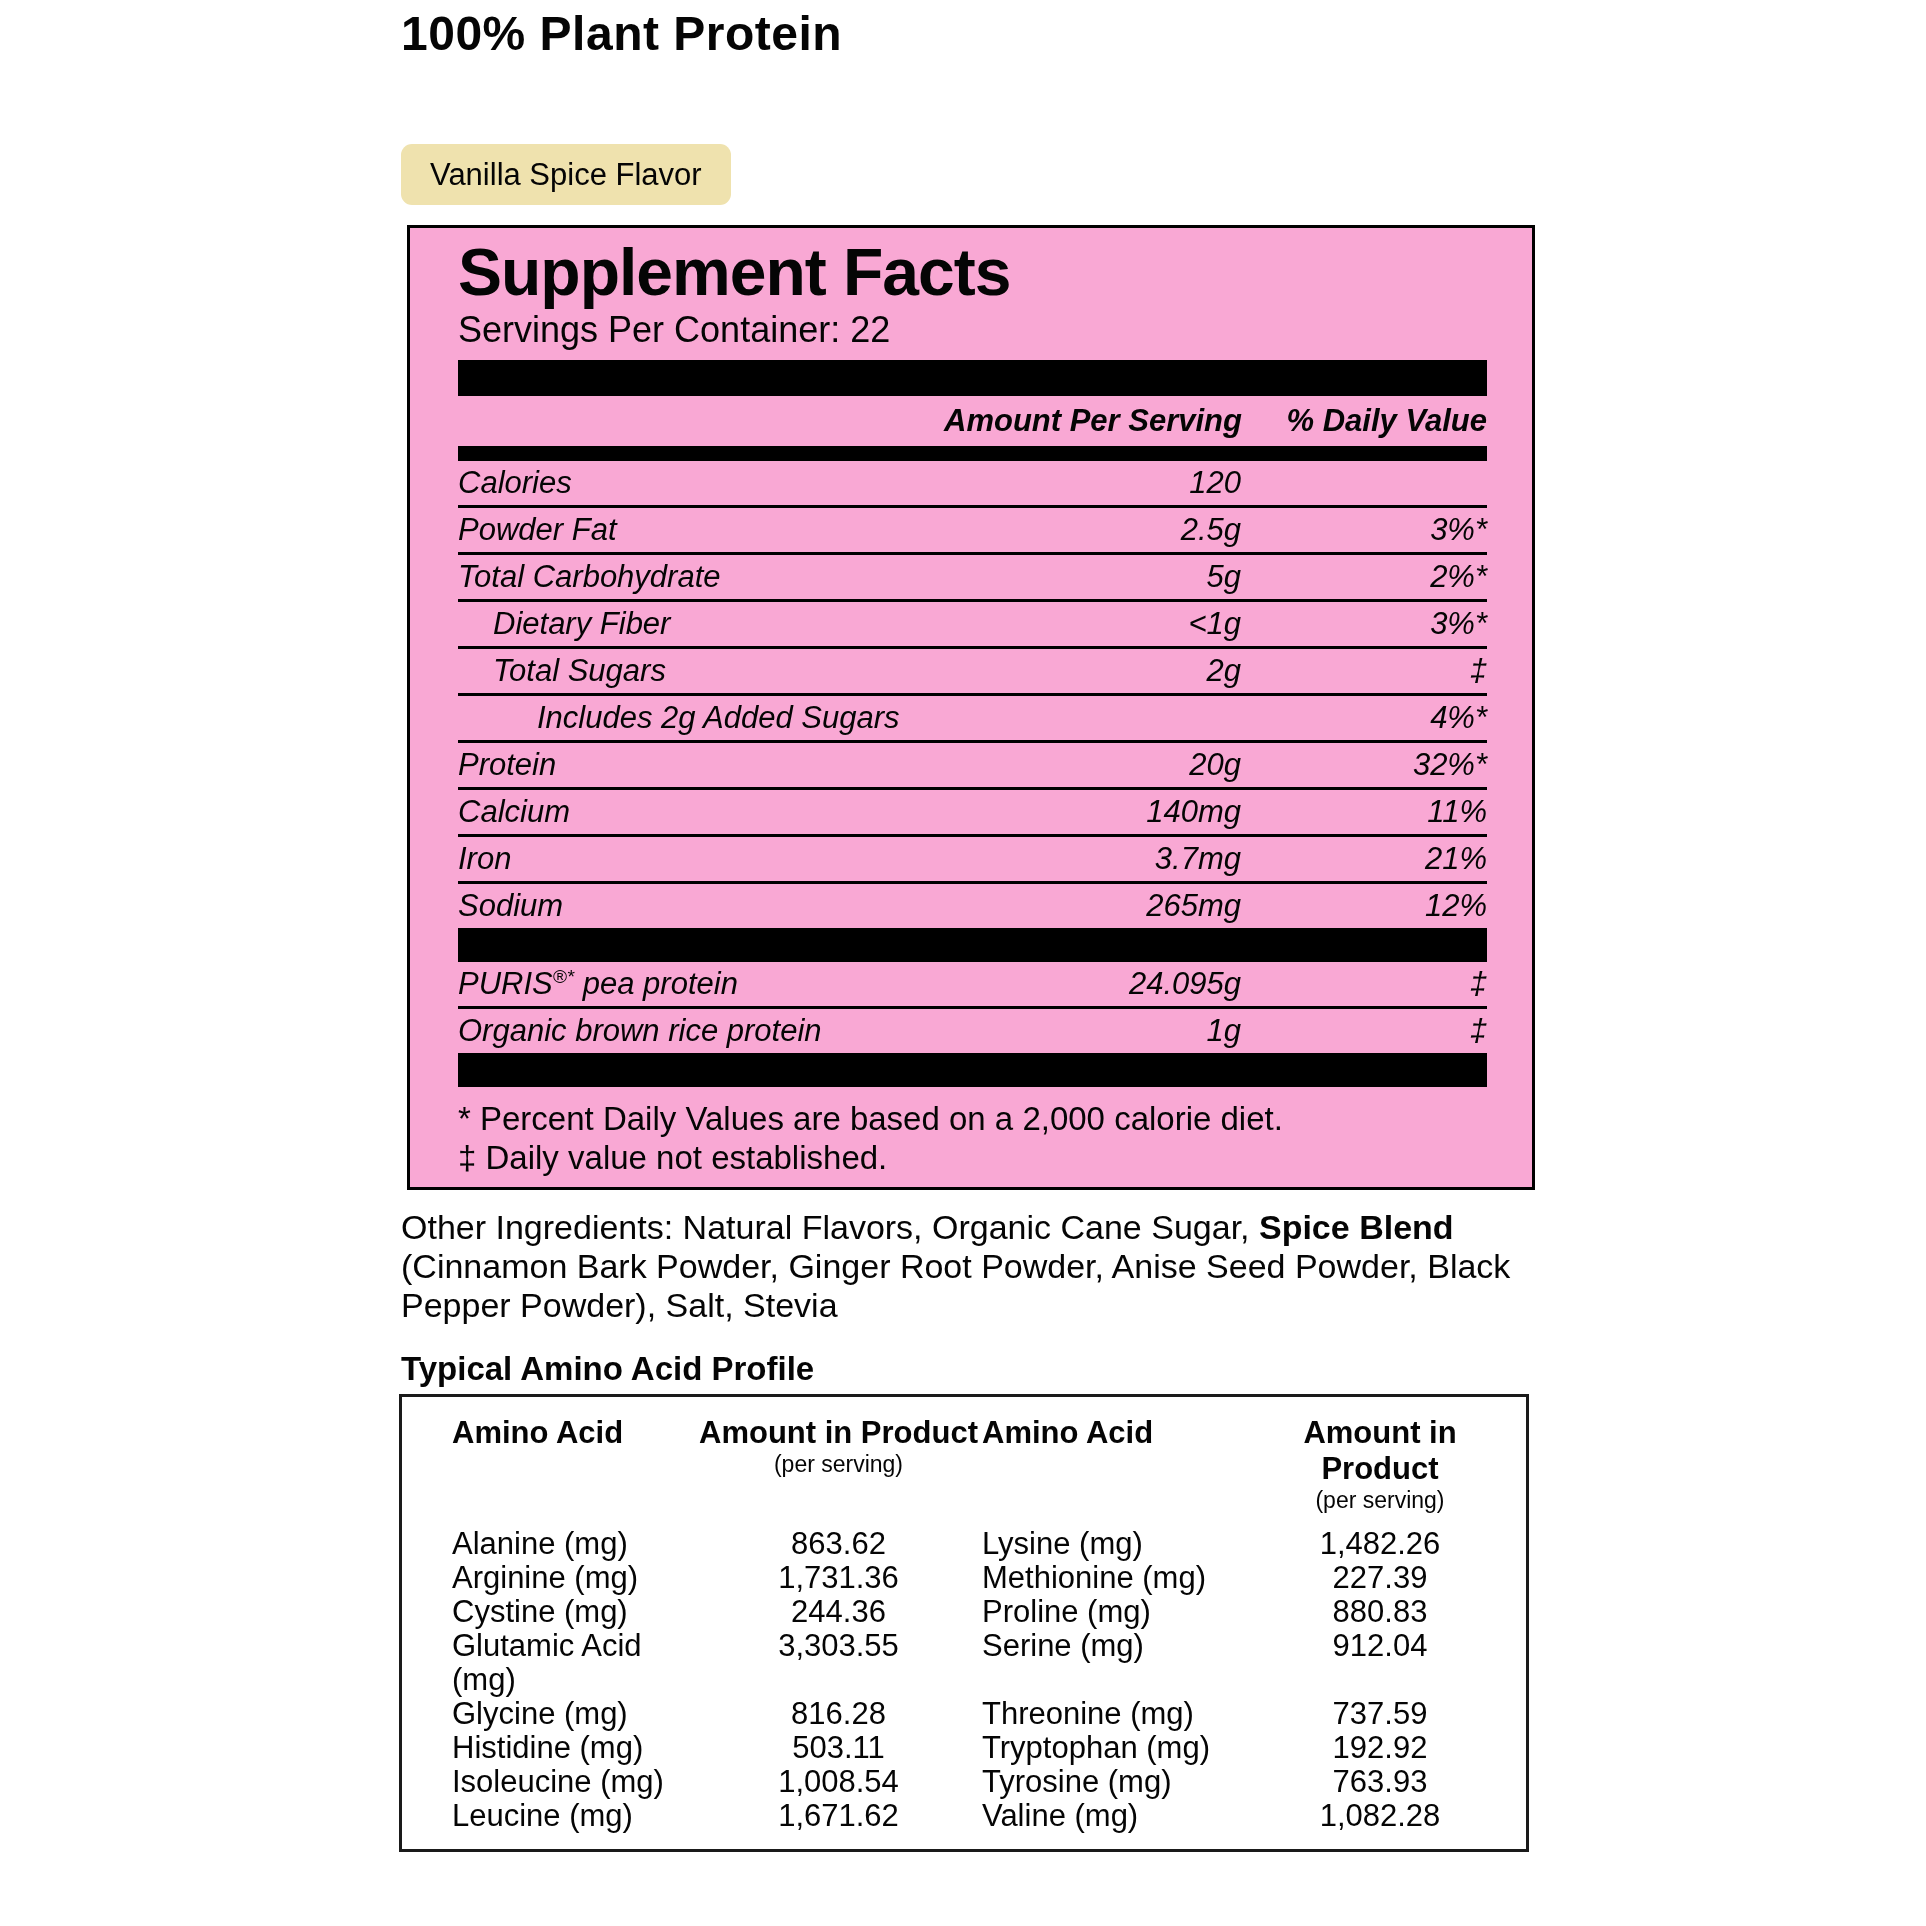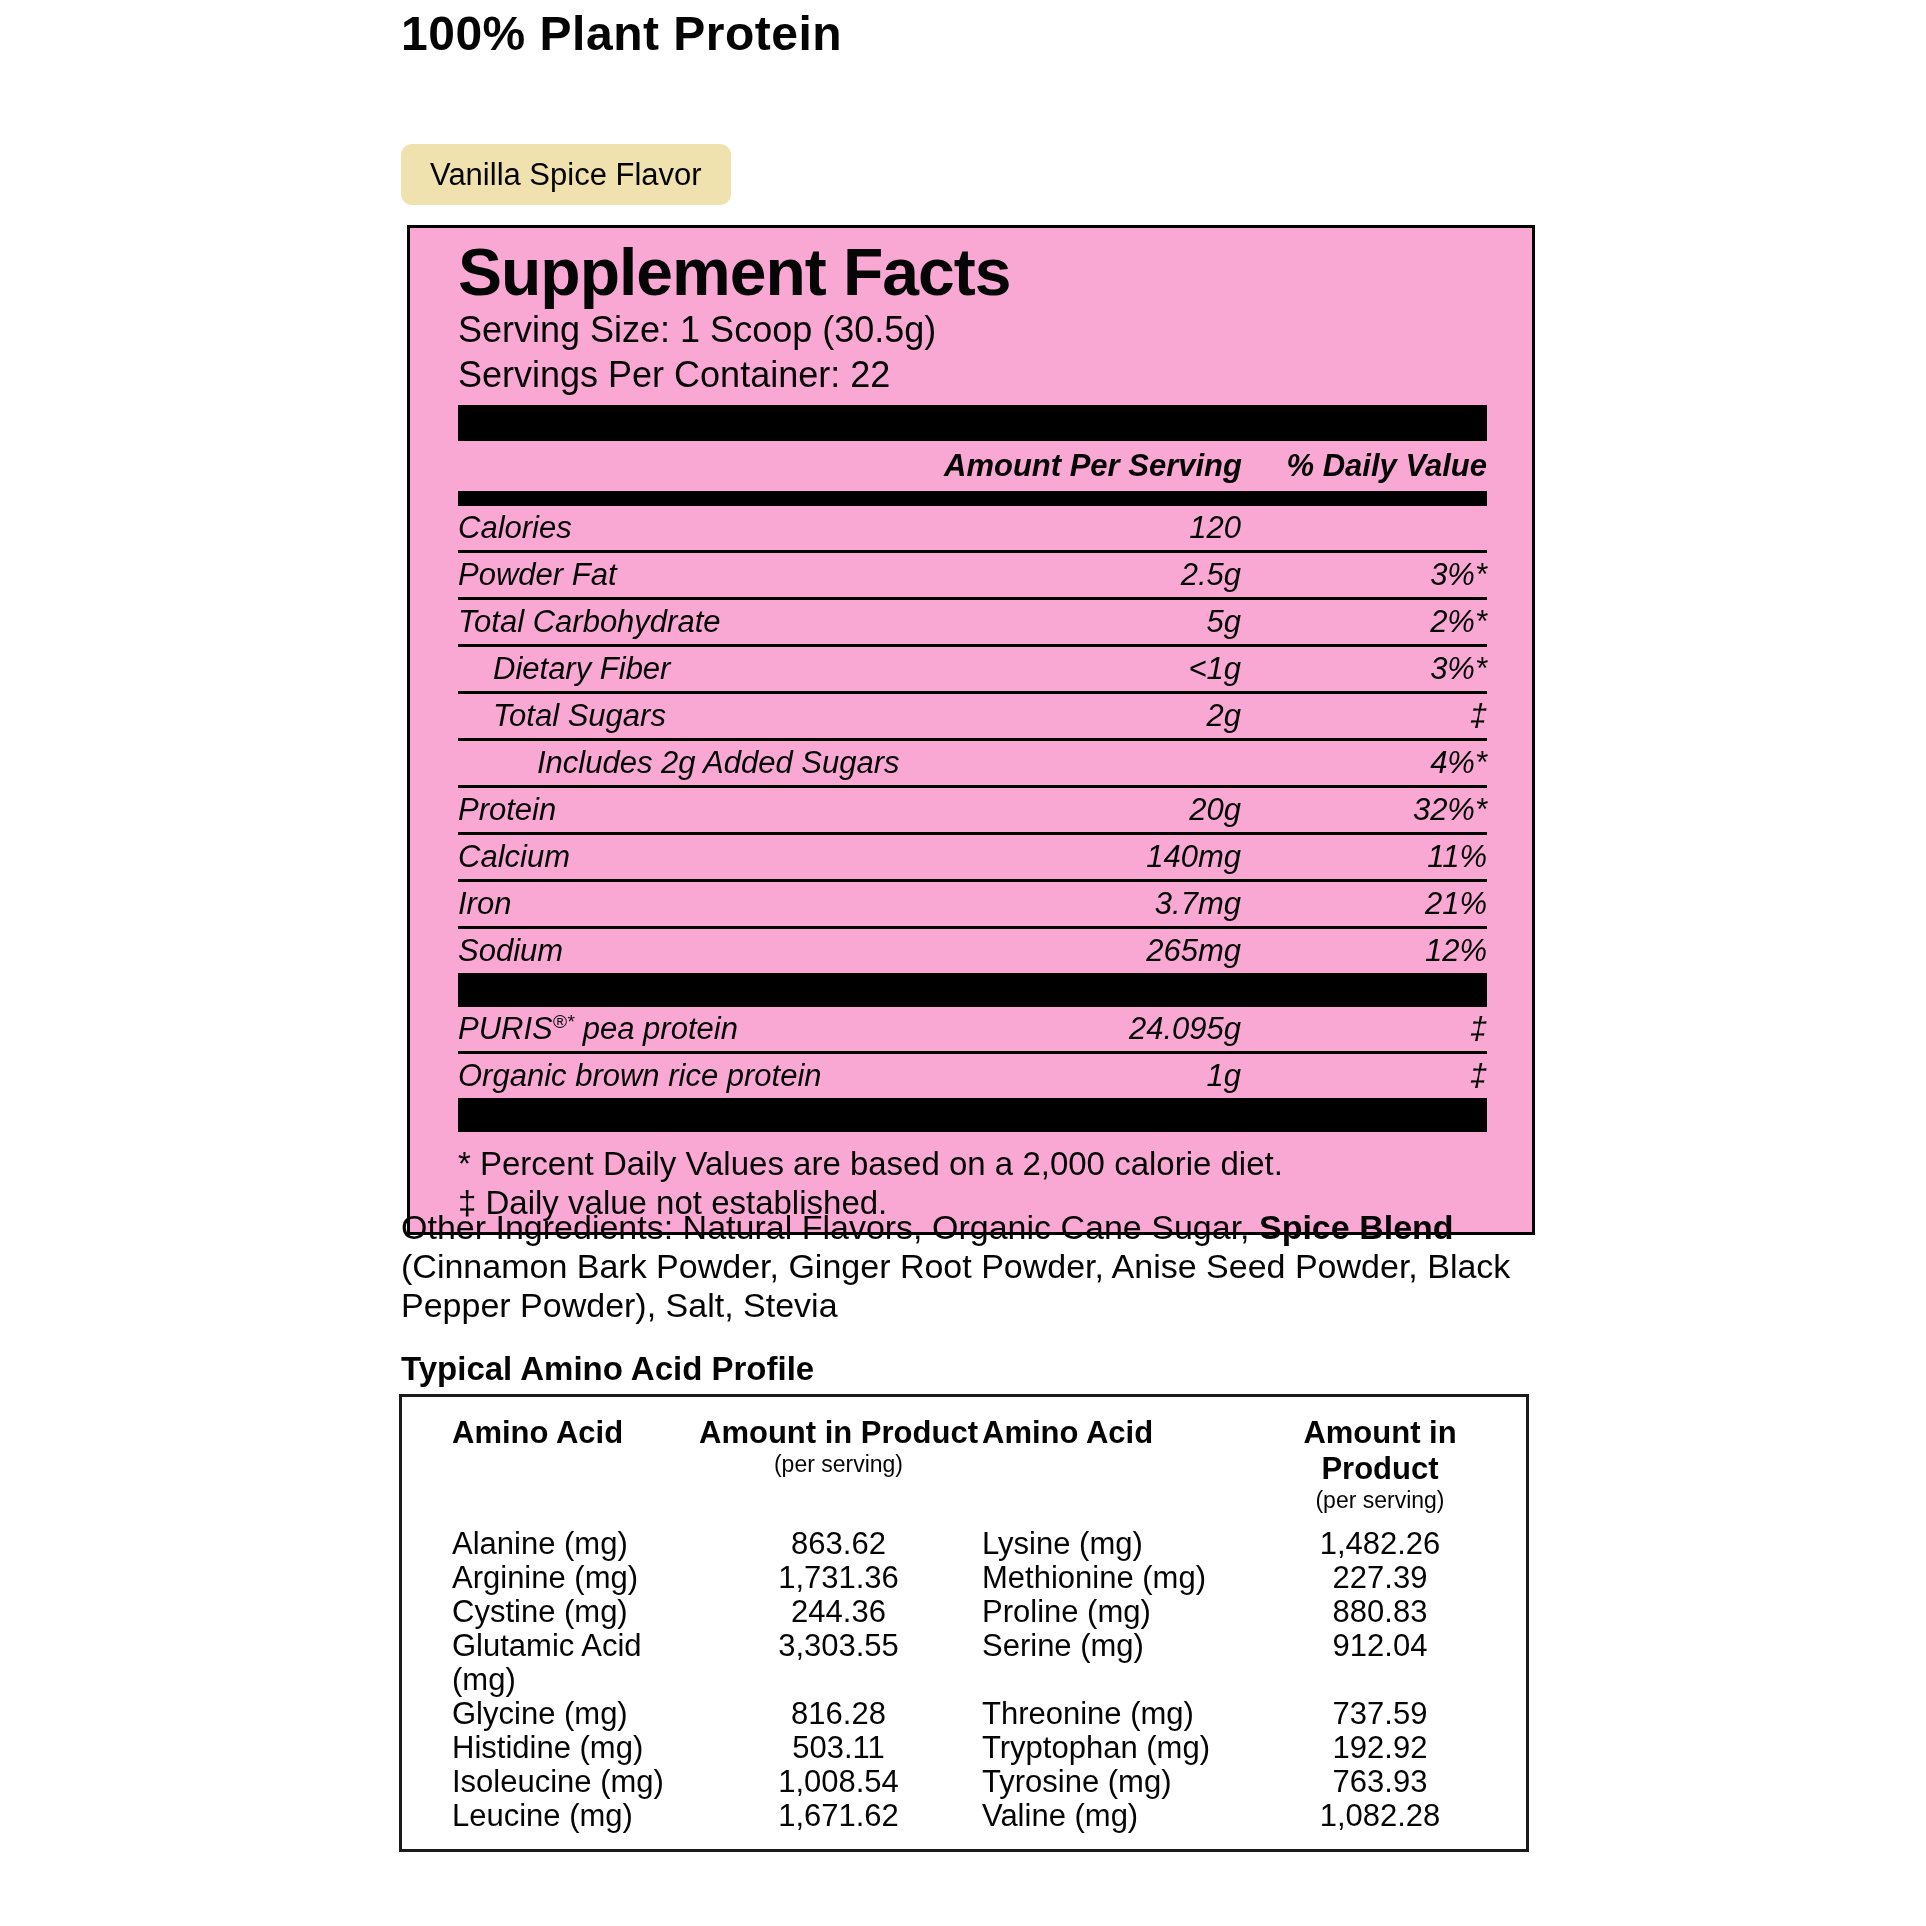--- a/index.html
+++ b/index.html
@@ -117,21 +117,20 @@
 <div class="page">
 
   <h1 class="title">100% Plant Protein</h1>
 
   <div class="badge">
     <span>Vanilla Spice Flavor</span>
   </div>
 
   <section class="sf-box">
     <h2 class="sf-title">Supplement Facts</h2>
-    <div class="sf-line">Serving Size: 1 Scoop (30.5g)</div>
     <div class="sf-line">Servings Per Container: 22</div>
 
     <div class="bar bar-thick"></div>
 
     <div class="frow sf-header">
       <div class="cell-label"></div>
       <div class="cell-amount">Amount Per Serving</div>
       <div class="cell-dv">% Daily Value</div>
     </div>
 

